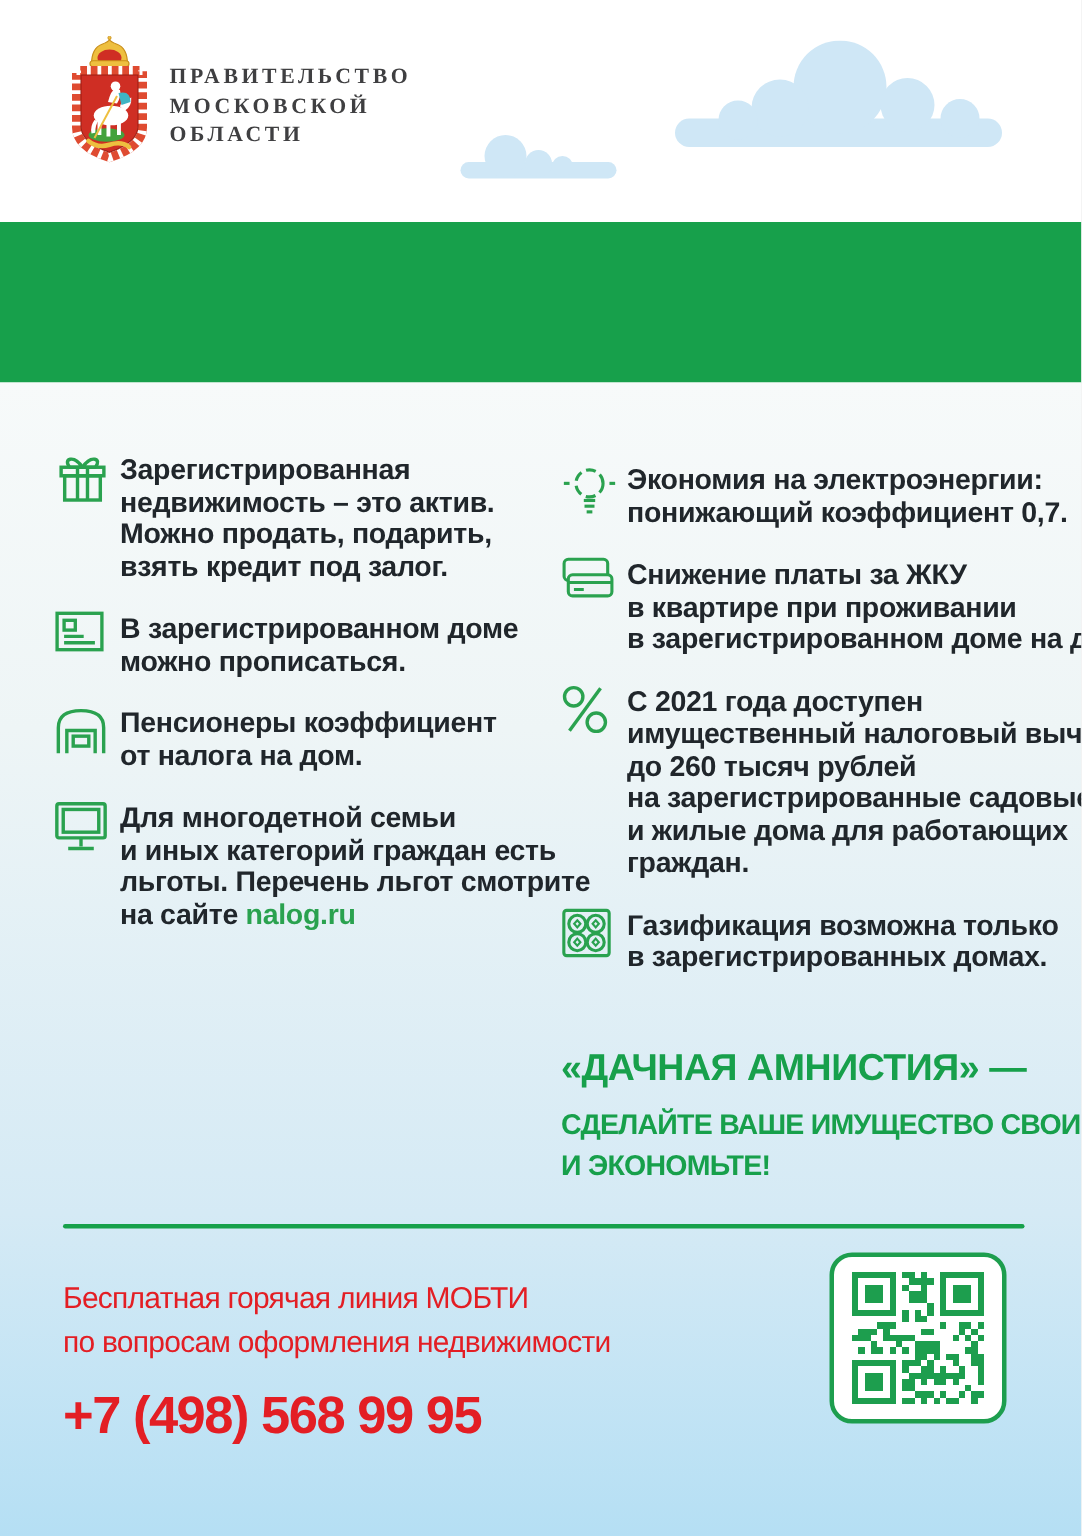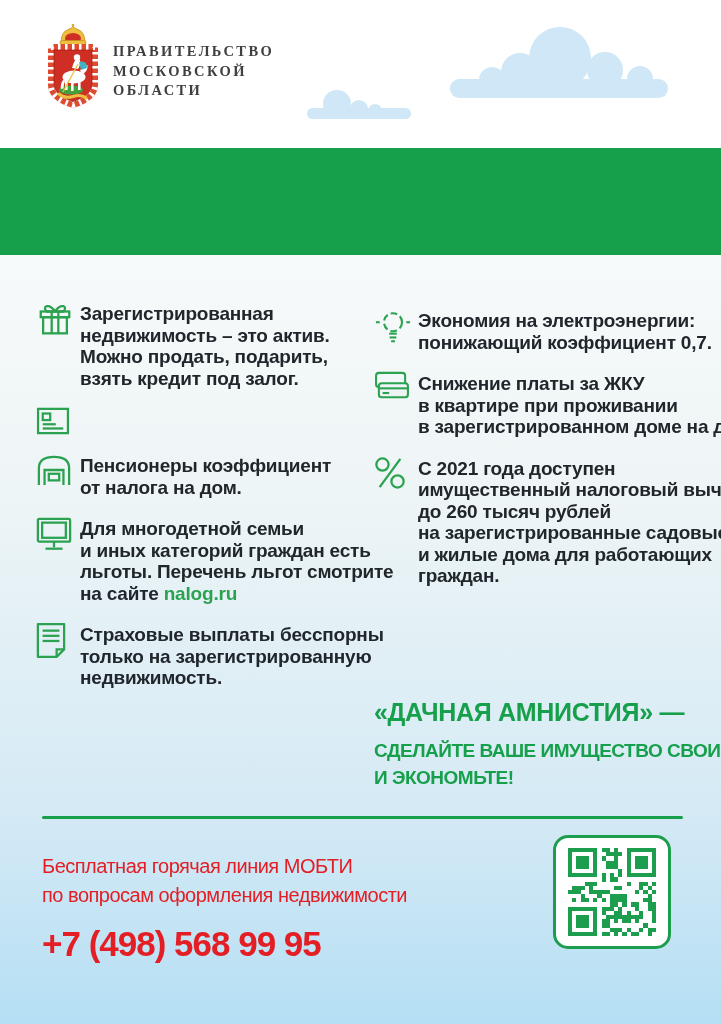--- a/index.html
+++ b/index.html
@@ -136,20 +136,22 @@
 
       <div class="benefit">
         <span class="b-icon">
           <svg width="34" height="28" viewBox="0 0 36 30" fill="none" stroke="#2aa24f" stroke-width="2.4">
             <rect x="2" y="2" width="32" height="26"></rect>
             <rect x="7" y="7" width="8" height="7"></rect>
             <line x1="7" y1="18.5" x2="21" y2="18.5"></line>
             <line x1="7" y1="23" x2="29" y2="23"></line>
           </svg>
         </span>
+        <p class="b-text">В зарегистрированном доме
+можно прописаться.</p>
       </div>
 
       <div class="benefit">
         <span class="b-icon">
           <svg width="36" height="34" viewBox="0 0 38 36" fill="none" stroke="#2aa24f" stroke-width="2.4">
             <path d="M3 34 V16 Q3 4 19 4 Q35 4 35 16 V34" stroke-linejoin="round"></path>
             <path d="M9 34 V18 H29 V34"></path>
             <rect x="13.5" y="22" width="11" height="7"></rect>
           </svg>
         </span>
@@ -165,34 +167,20 @@
             <line x1="19" y1="27" x2="19" y2="33"></line>
             <line x1="10" y1="34.5" x2="28" y2="34.5"></line>
           </svg>
         </span>
         <p class="b-text"><span>Для многодетной семьи
 и иных категорий граждан есть
 льготы. Перечень льгот смотрите
 на сайте </span><a href="#" class="link">nalog.ru</a></p>
       </div>
 
-      <div class="benefit">
-        <span class="b-icon">
-          <svg width="30" height="37" viewBox="0 0 32 39" fill="none" stroke="#2aa24f" stroke-width="2.4">
-            <path d="M2 2 H30 V29 L22 37 H2 Z" stroke-linejoin="round"></path>
-            <path d="M30 29 H22 V37"></path>
-            <line x1="7" y1="9" x2="25" y2="9"></line>
-            <line x1="7" y1="14.5" x2="25" y2="14.5"></line>
-            <line x1="7" y1="20" x2="25" y2="20"></line>
-          </svg>
-        </span>
-        <p class="b-text">Страховые выплаты бесспорны
-только на зарегистрированную
-недвижимость.</p>
-      </div>
 
 
     </div>
 
     <div class="col col-right">
 
       <div class="benefit">
         <span class="b-icon">
           <svg width="38" height="38" viewBox="0 0 40 40" fill="none" stroke="#2aa24f" stroke-width="2.2">
             <circle cx="20" cy="15" r="9.5" stroke-dasharray="7 3.5"></circle>
@@ -230,20 +218,37 @@
           </svg>
         </span>
         <p class="b-text">С 2021 года доступен
 имущественный налоговый вычет
 до 260 тысяч рублей
 на зарегистрированные садовые
 и жилые дома для работающих
 граждан.</p>
       </div>
 
+      <div class="benefit">
+        <span class="b-icon">
+          <svg width="34" height="34" viewBox="0 0 36 36" fill="none" stroke="#2aa24f" stroke-width="2.2">
+            <rect x="2" y="2" width="32" height="32" rx="2"></rect>
+            <circle cx="11.5" cy="11.5" r="6"></circle>
+              <circle cx="24.5" cy="11.5" r="6"></circle>
+            <circle cx="11.5" cy="24.5" r="6"></circle>
+              <circle cx="24.5" cy="24.5" r="6"></circle>
+            <path d="M11.5 9 l2.2 2.5 -2.2 2.5 -2.2 -2.5 Z" stroke-width="1.5"></path>
+            <path d="M24.5 9 l2.2 2.5 -2.2 2.5 -2.2 -2.5 Z" stroke-width="1.5"></path>
+            <path d="M11.5 22 l2.2 2.5 -2.2 2.5 -2.2 -2.5 Z" stroke-width="1.5"></path>
+            <path d="M24.5 22 l2.2 2.5 -2.2 2.5 -2.2 -2.5 Z" stroke-width="1.5"></path>
+          </svg>
+        </span>
+        <p class="b-text">Газификация возможна только
+в зарегистрированных домах.</p>
+      </div>
 
     </div>
 
     <div class="amnesty">
       <p class="amnesty-title">«ДАЧНАЯ АМНИСТИЯ» —</p>
       <p class="amnesty-sub">СДЕЛАЙТЕ ВАШЕ ИМУЩЕСТВО СВОИМ
 И ЭКОНОМЬТЕ!</p>
     </div>
 
     <div class="divider"></div>

